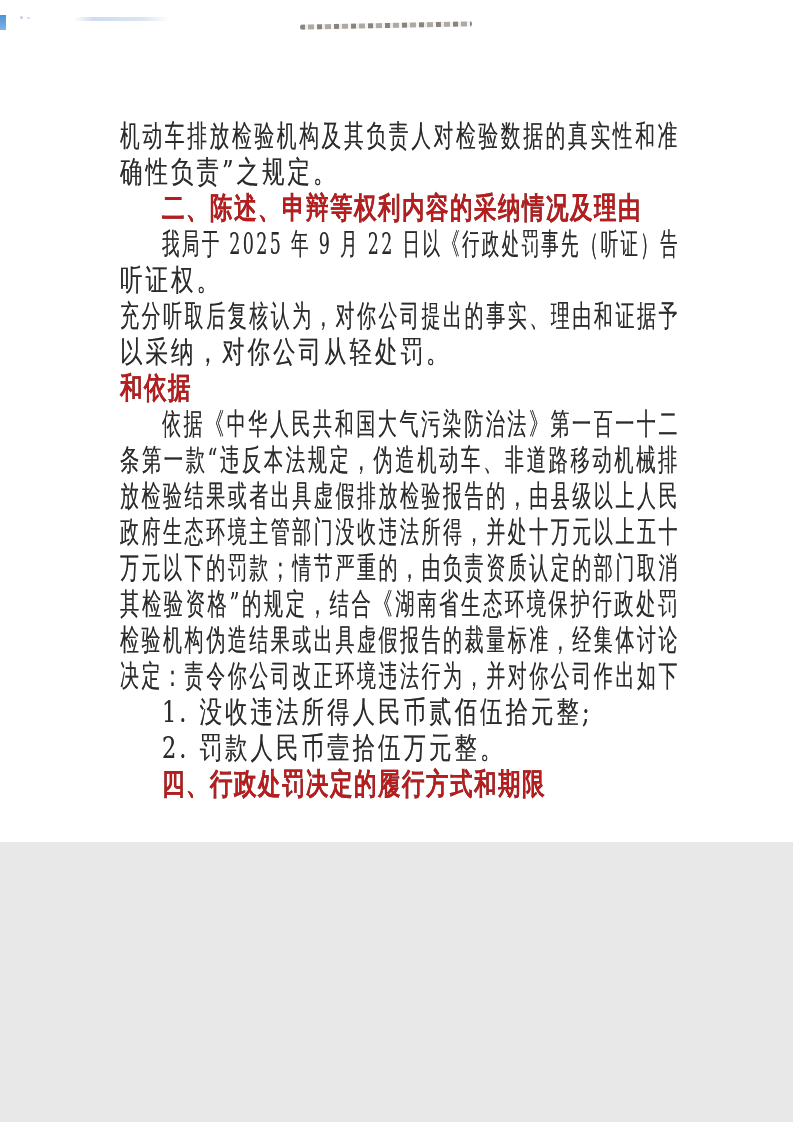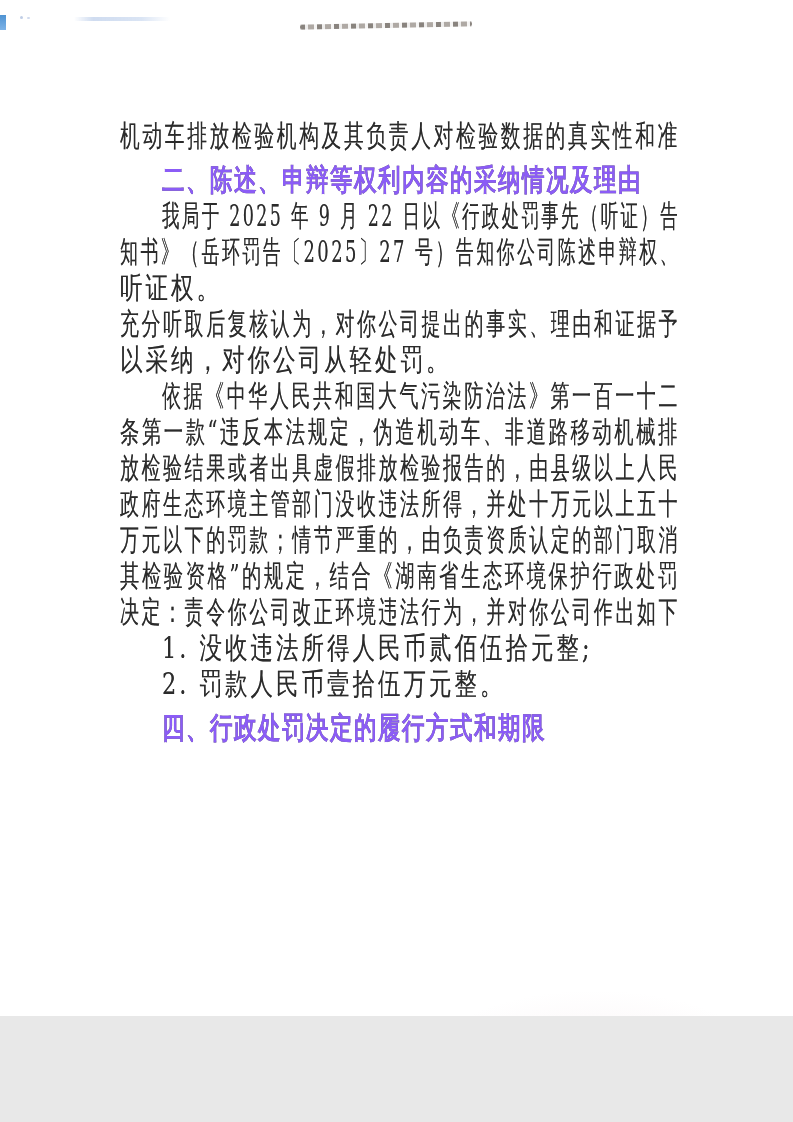--- a/index.html
+++ b/index.html
@@ -1,19 +1,19 @@
 <!DOCTYPE html>
 <html><head>
 <meta charset="utf-8">
 <style>
   html, body { margin: 0; padding: 0; background: #e8e8e8; }
   .page {
     position: relative;
     width: 793px;
-    height: 1016px;
+    height: 842px;
     background: #ffffff;
     overflow: hidden;
     font-family: "DejaVu Serif", "Liberation Serif", serif;
   }
 
   
   .textblock {
     position: absolute;
     left: 120px;
     top: 118px;
@@ -27,21 +27,21 @@
     white-space: nowrap;
   }
   .tline.ind { padding-left: 42px; }
   .tline .ink {
     display: inline-block;
     transform-origin: 0 50%;
     white-space: nowrap;
     letter-spacing: 4px;
     text-shadow: 0 0 0.5px rgba(45,45,45,0.55);
   }
-  .tline.h { color: #8b5cf6; margin-top: 8px; }
+  .tline.h { color: #b91c1c; }
   .tline.h .ink {
     font-family: "DejaVu Sans", "Liberation Sans", sans-serif;
     font-weight: 700;
     letter-spacing: 2px;
     text-shadow: 0 0 0.4px rgba(20,20,20,0.7);
   }
 
   
   .art { position: absolute; pointer-events: none; }
   .blue-square {
@@ -99,31 +99,33 @@
   <div class="art blue-dot-1"></div>
   <div class="art blue-dot-2"></div>
   <div class="art blue-streak"></div>
   <div class="art ink-smudge"></div>
   <div class="art pink-blob"></div>
   <div class="art bottom-streak"></div>
   <div class="art bottom-speckle"></div>
 
   <div class="textblock">
       <div class="tline"><span class="ink" style="transform: scaleX(0.658824);">机动车排放检验机构及其负责人对检验数据的真实性和准</span></div>
+      <div class="tline"><span class="ink" style="transform: scaleX(0.75);">确性负责”之规定。</span></div>
       <div class="tline h ind"><span class="ink" style="transform: scaleX(0.75);">二、陈述、申辩等权利内容的采纳情况及理由</span></div>
       <div class="tline ind"><span class="ink" style="transform: scaleX(0.58279);">我局于 2025 年 9 月 22 日以《行政处罚事先（听证）告</span></div>
-      <div class="tline"><span class="ink" style="transform: scaleX(0.599532);">知书》（岳环罚告〔2025〕27 号）告知你公司陈述申辩权、</span></div>
       <div class="tline"><span class="ink" style="transform: scaleX(0.75);">听证权。</span></div>
       <div class="tline"><span class="ink" style="transform: scaleX(0.633484);">充分听取后复核认为，对你公司提出的事实、理由和证据予</span></div>
       <div class="tline"><span class="ink" style="transform: scaleX(0.75);">以采纳，对你公司从轻处罚。</span></div>
+      <div class="tline h"><span class="ink" style="transform: scaleX(0.75);">和依据</span></div>
       <div class="tline ind"><span class="ink" style="transform: scaleX(0.634804);">依据《中华人民共和国大气污染防治法》第一百一十二</span></div>
       <div class="tline"><span class="ink" style="transform: scaleX(0.644164);">条第一款“违反本法规定，伪造机动车、非道路移动机械排</span></div>
       <div class="tline"><span class="ink" style="transform: scaleX(0.633484);">放检验结果或者出具虚假排放检验报告的，由县级以上人民</span></div>
       <div class="tline"><span class="ink" style="transform: scaleX(0.633484);">政府生态环境主管部门没收违法所得，并处十万元以上五十</span></div>
       <div class="tline"><span class="ink" style="transform: scaleX(0.633484);">万元以下的罚款；情节严重的，由负责资质认定的部门取消</span></div>
       <div class="tline"><span class="ink" style="transform: scaleX(0.644164);">其检验资格”的规定，结合《湖南省生态环境保护行政处罚</span></div>
+      <div class="tline"><span class="ink" style="transform: scaleX(0.633484);">检验机构伪造结果或出具虚假报告的裁量标准，经集体讨论</span></div>
       <div class="tline"><span class="ink" style="transform: scaleX(0.633484);">决定：责令你公司改正环境违法行为，并对你公司作出如下</span></div>
       <div class="tline ind"><span class="ink" style="transform: scaleX(0.75);">1. 没收违法所得人民币贰佰伍拾元整;</span></div>
       <div class="tline ind"><span class="ink" style="transform: scaleX(0.75);">2. 罚款人民币壹拾伍万元整。</span></div>
       <div class="tline h ind"><span class="ink" style="transform: scaleX(0.75);">四、行政处罚决定的履行方式和期限</span></div>
     </div>
 
 </div>
 
 </body></html>

